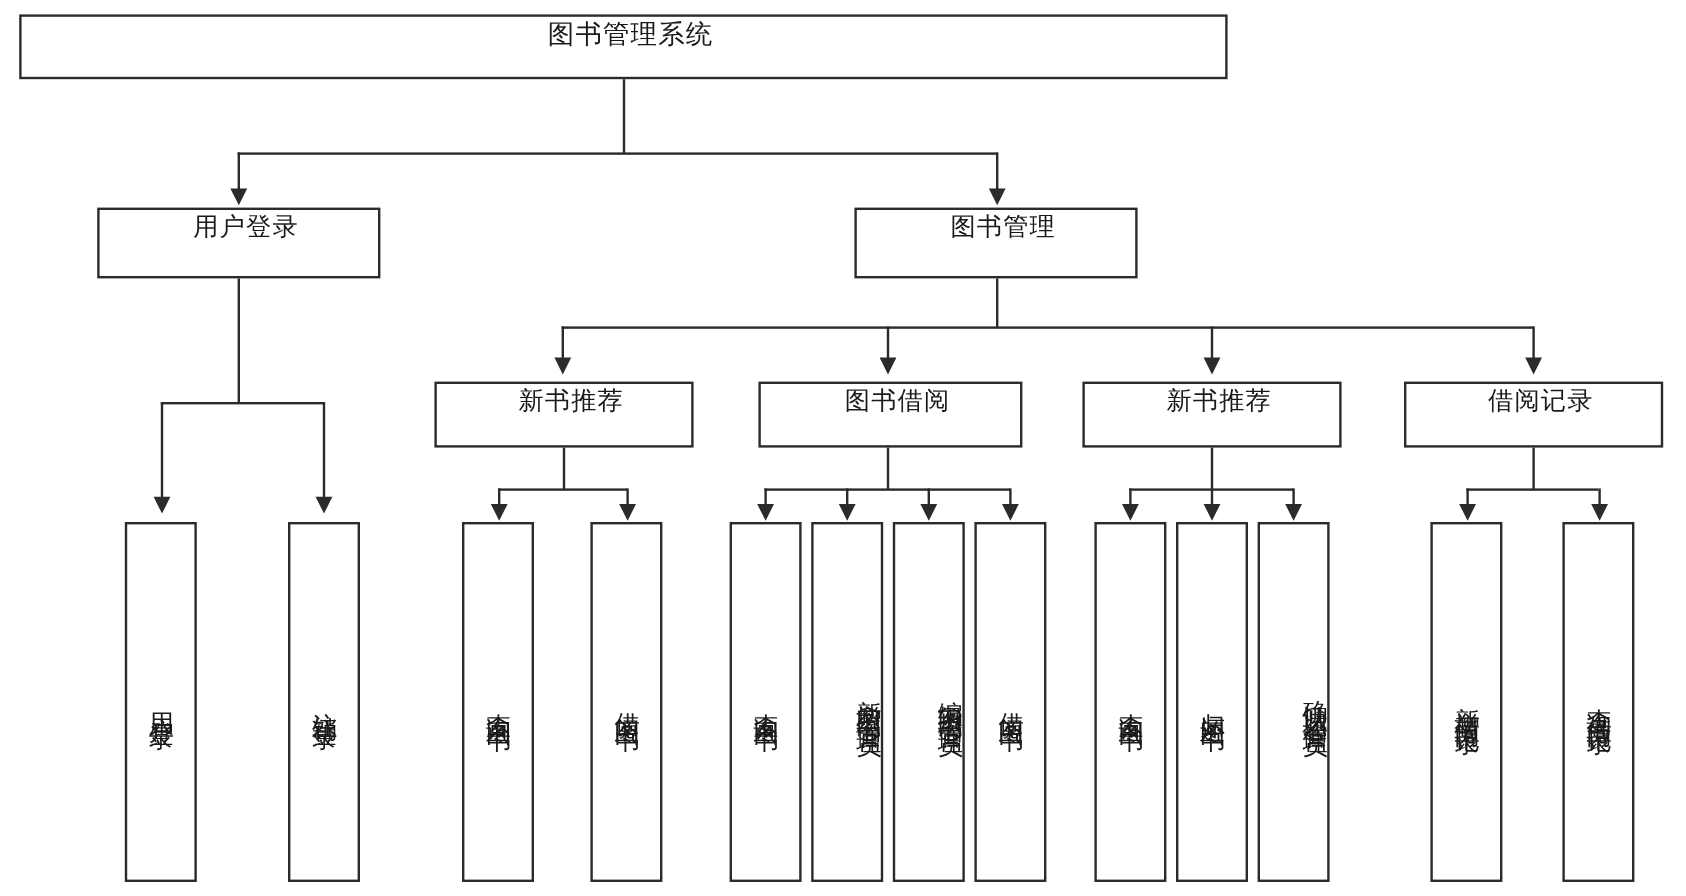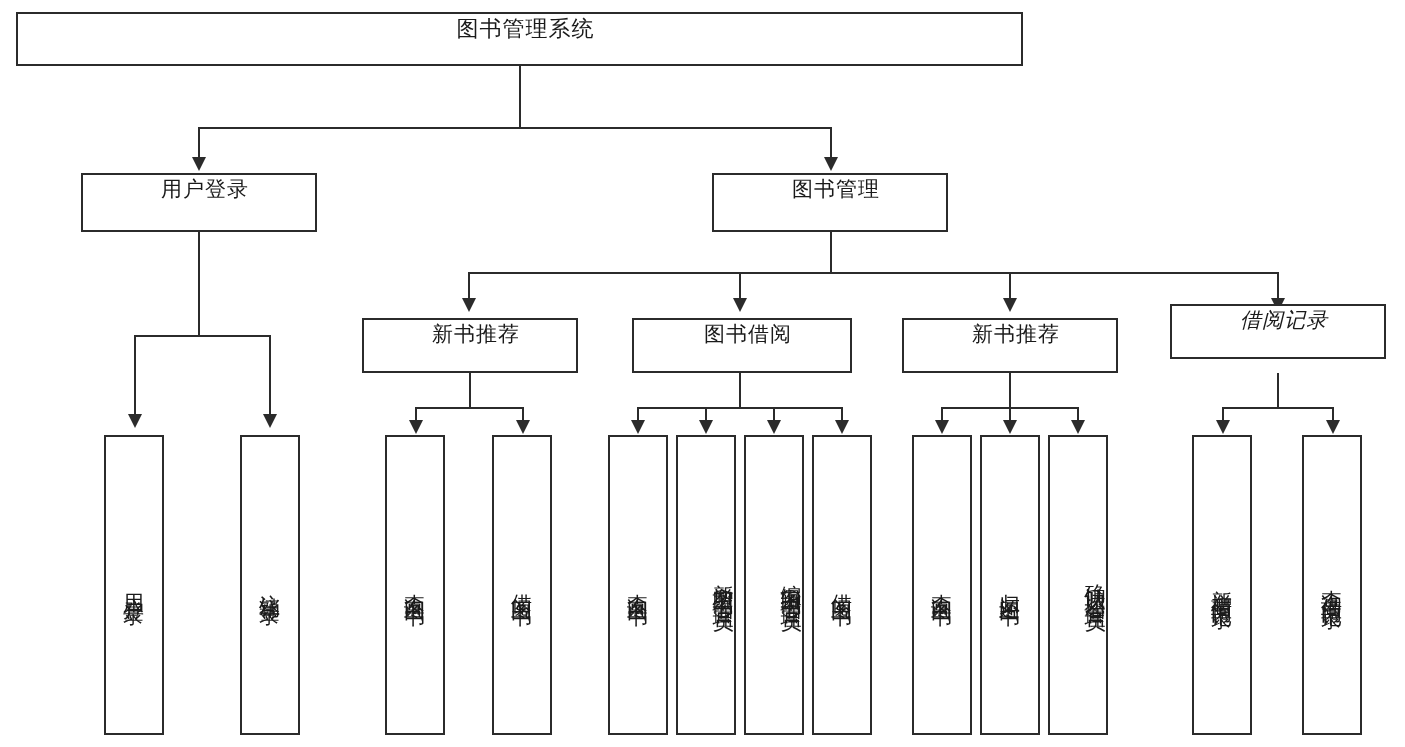--- a/index.html
+++ b/index.html
@@ -105,21 +105,21 @@
 
   <div class="node h" style="left:362px;top:318px;width:216px;height:55px;">
     <span>新书推荐</span>
   </div>
   <div class="node h" style="left:632px;top:318px;width:220px;height:55px;">
     <span>图书借阅</span>
   </div>
   <div class="node h" style="left:902px;top:318px;width:216px;height:55px;">
     <span>新书推荐</span>
   </div>
-  <div class="node h" style="left:1170px;top:304px;width:216px;height:55px;font-style:italic;">
+  <div class="node h" style="left:1170px;top:318px;width:216px;height:55px;">
     <span>借阅记录</span>
   </div>
 
   <div class="ln v" style="left:469px;top:373px;height:35px;"></div>
   <div class="ln h" style="left:415px;top:407px;width:108px;"></div>
   <div class="ln v" style="left:415px;top:407px;height:14px;"></div>
   <div class="arw" style="left:409px;top:420px;"></div>
   <div class="ln v" style="left:522px;top:407px;height:14px;"></div>
   <div class="arw" style="left:516px;top:420px;"></div>
 

